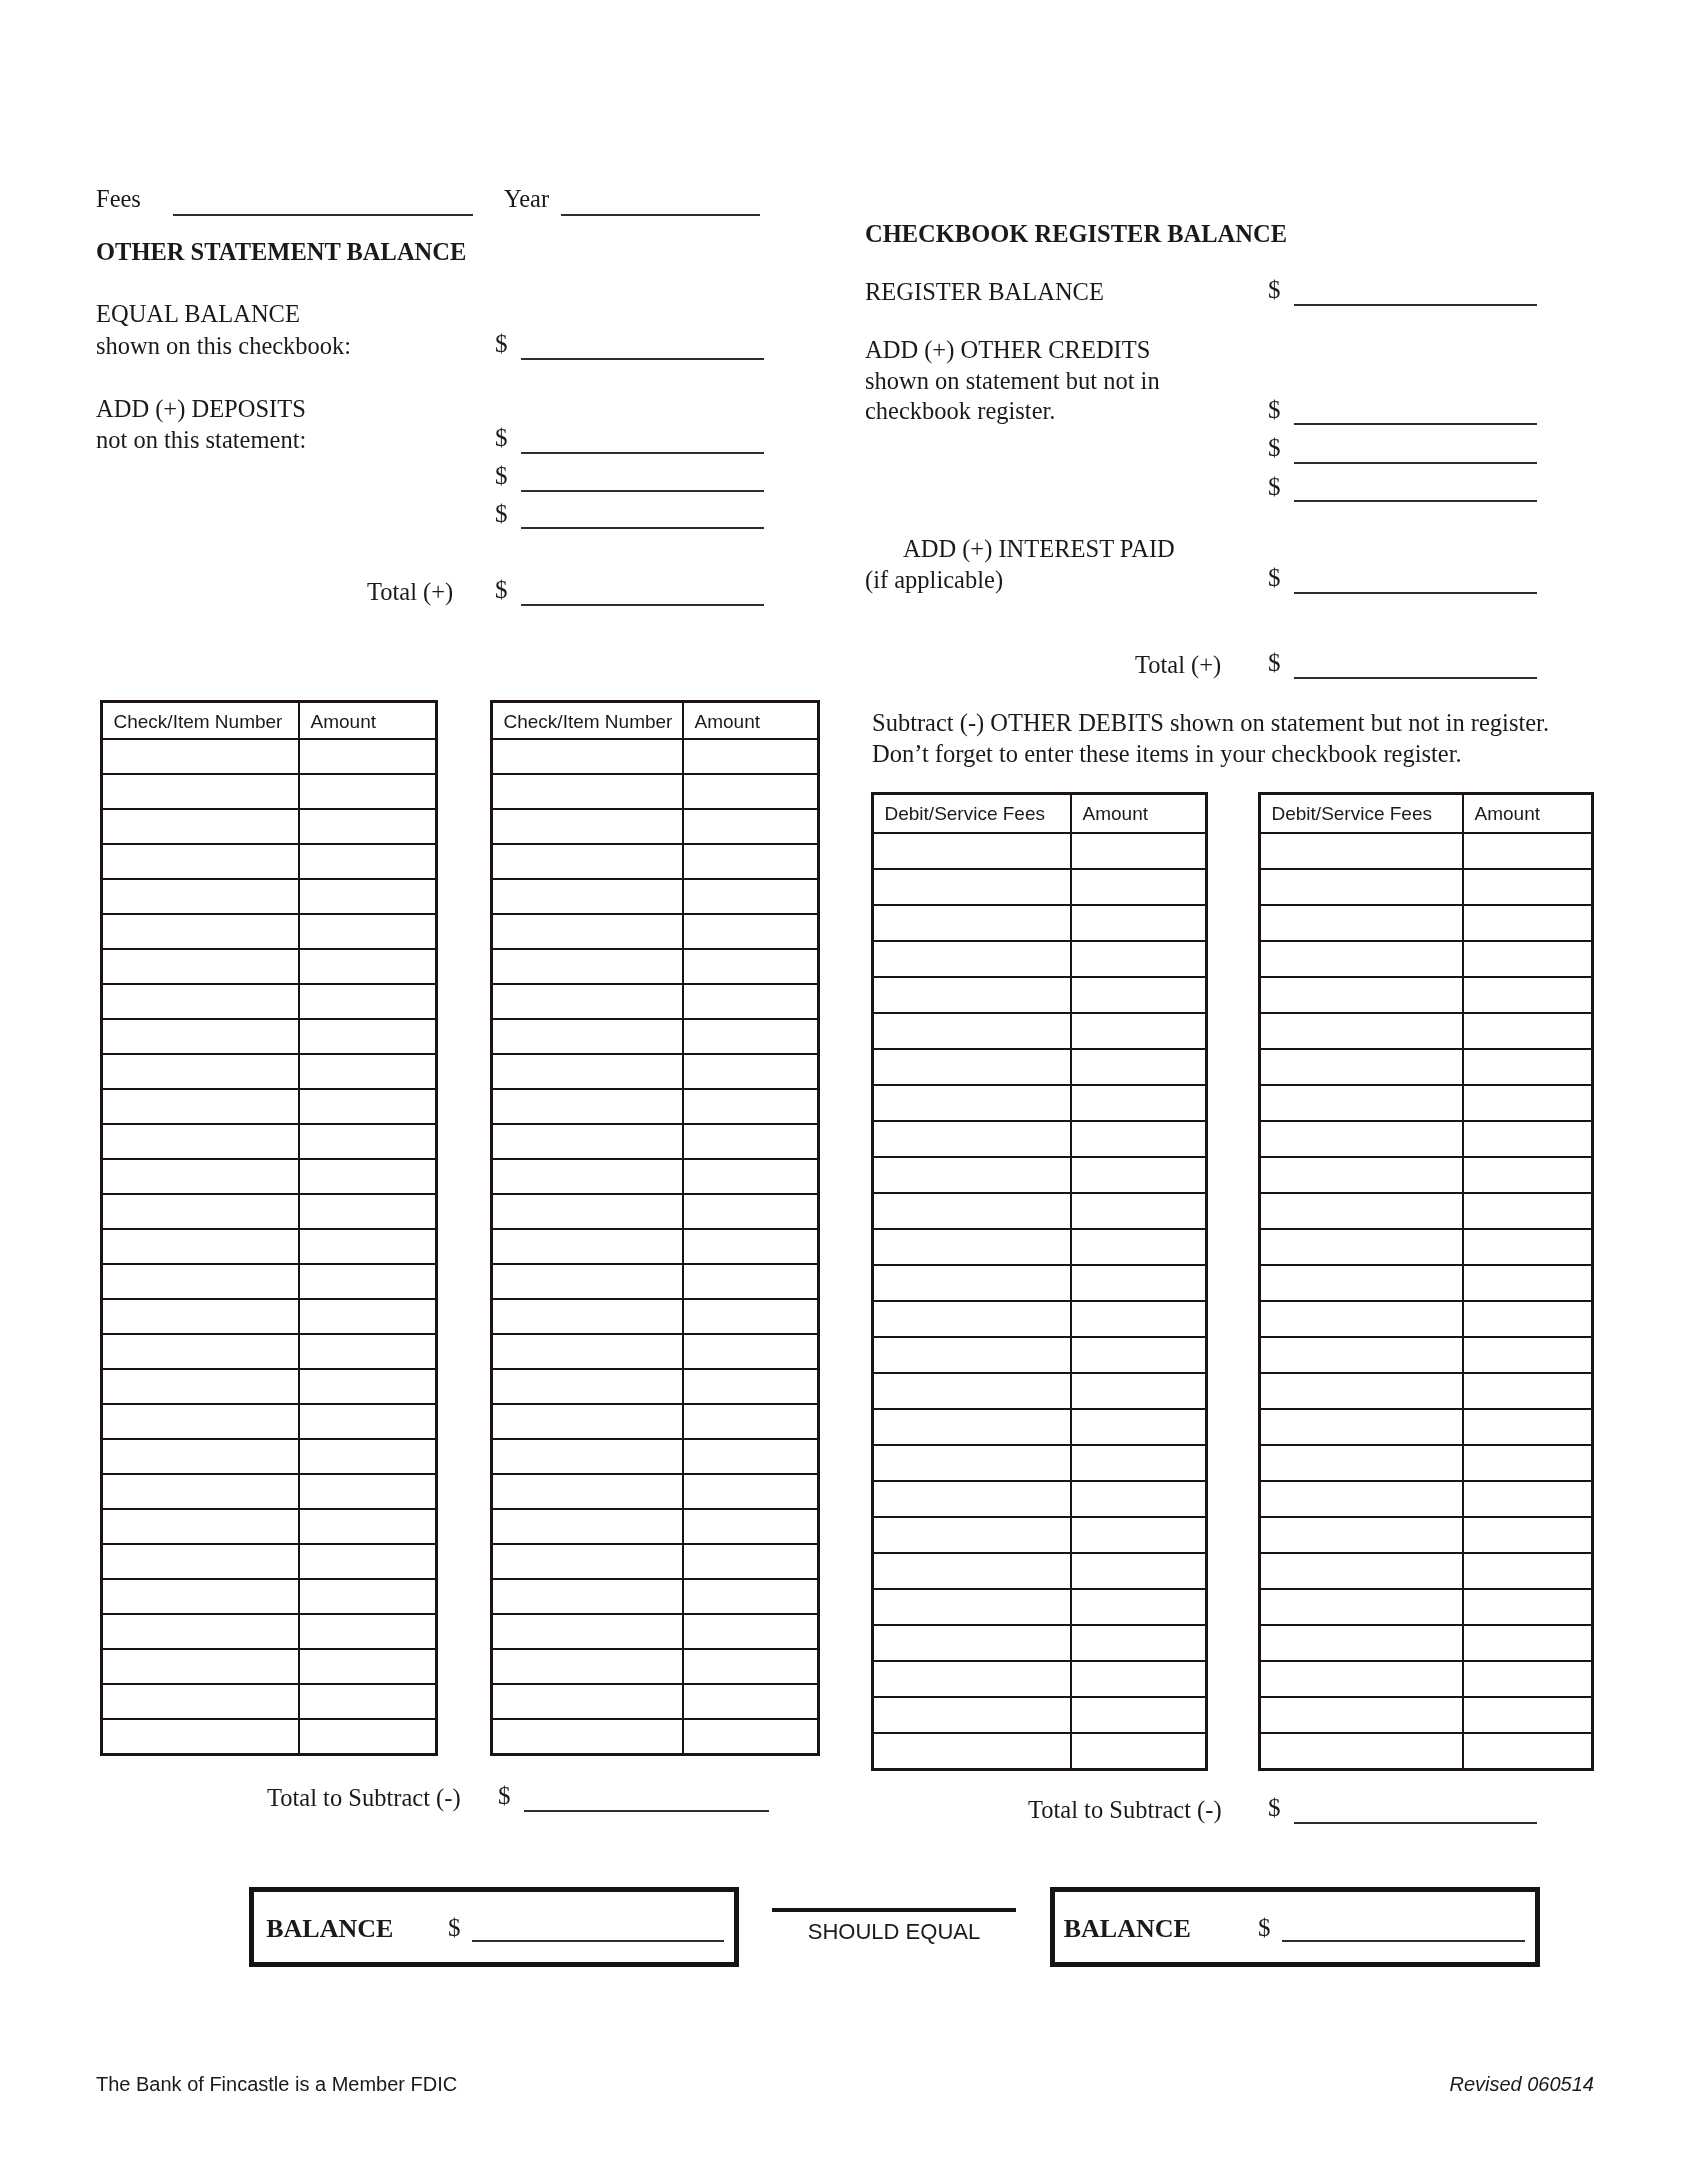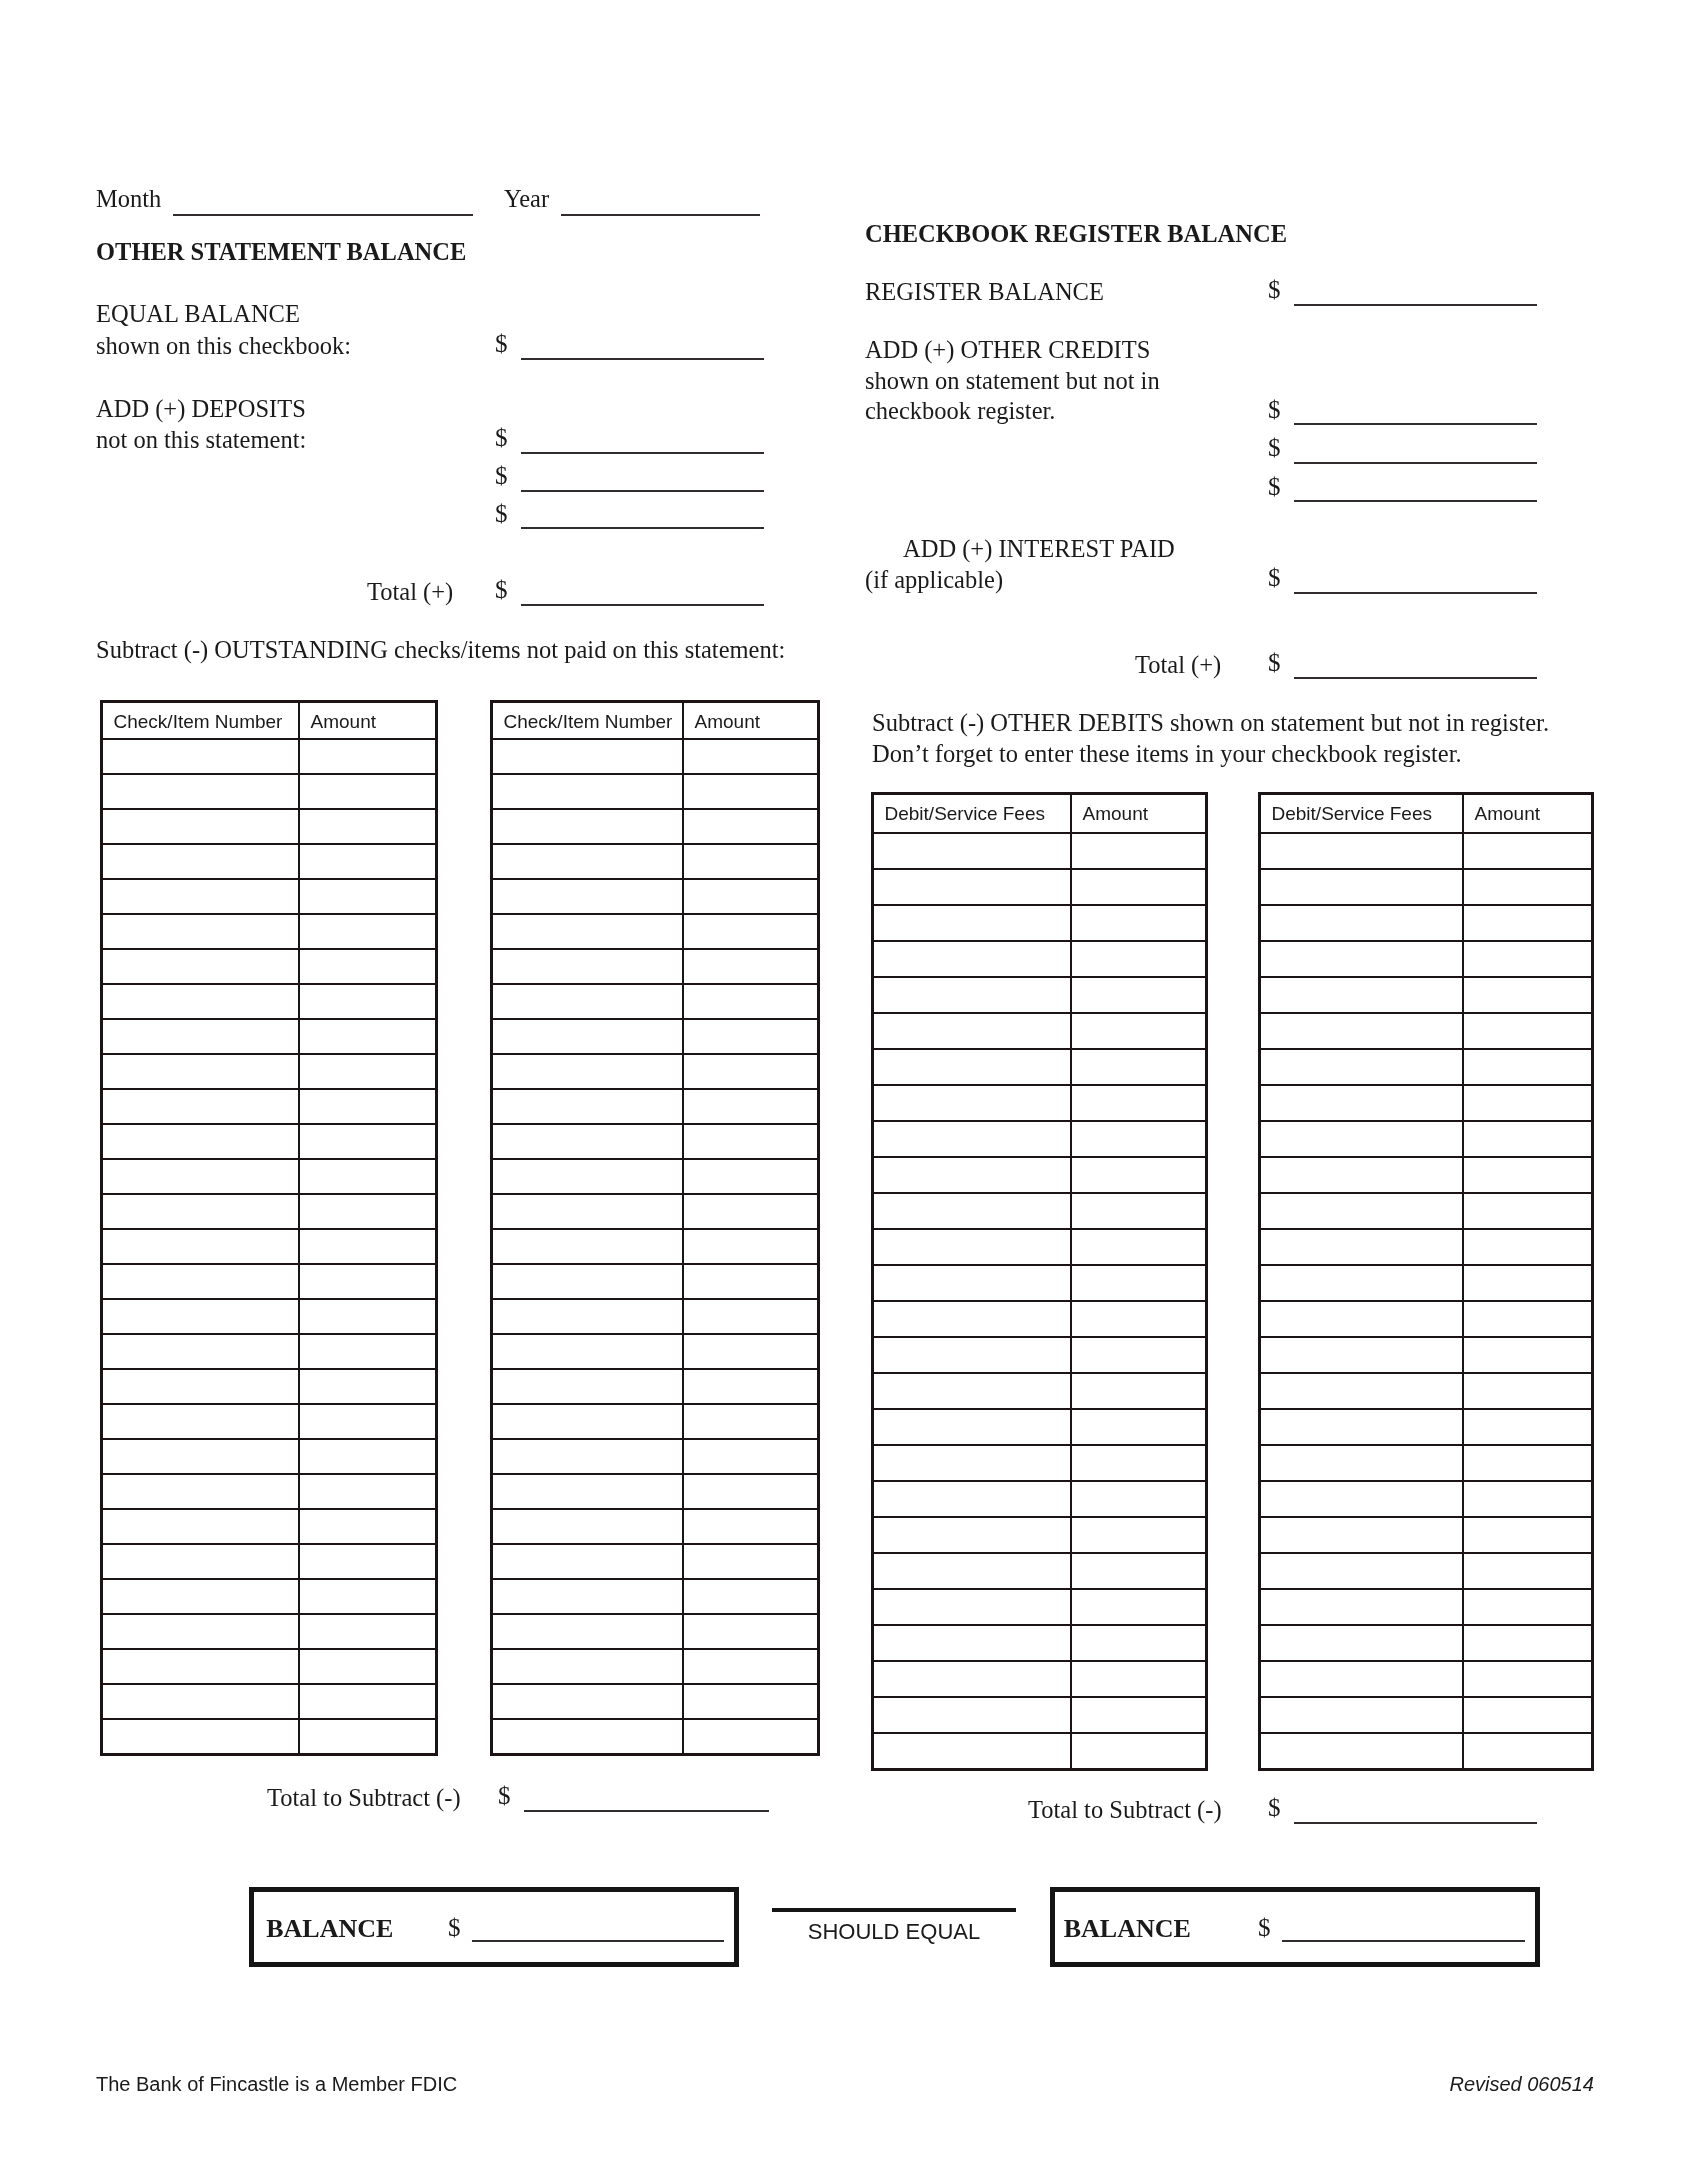--- a/index.html
+++ b/index.html
@@ -25,21 +25,21 @@
   .cell{height:100%;}
   .bbox{position:absolute;box-sizing:border-box;border:5.2px solid #141414;text-decoration:underline;}
   .hr{position:absolute;background:#141414;}
 </style>
 </head>
 <body>
 
 <div class="page">
 
 
-  <div class="t" style="left:96px;top:185px;">Month</div>
+  <div class="t" style="left:96px;top:185px;">Fees</div>
   <span class="fill" style="left:173px;top:188px;width:300px;"></span>
   <div class="t" style="left:504px;top:185px;">Year</div>
   <span class="fill" style="left:561px;top:188px;width:199px;"></span>
 
   <div class="t bold" style="left:96px;top:238px;">OTHER STATEMENT BALANCE</div>
 
   <div class="t" style="left:96px;top:300px;">EQUAL BALANCE</div>
   <div class="t" style="left:96px;top:332px;">shown on this checkbook:</div>
   <div class="t dollar" style="left:495px;top:330px;">$</div>
   <span class="fill" style="left:521px;top:332px;width:243px;"></span>
@@ -50,21 +50,20 @@
   <span class="fill" style="left:521px;top:426px;width:243px;"></span>
   <div class="t dollar" style="left:495px;top:462px;">$</div>
   <span class="fill" style="left:521px;top:464px;width:243px;"></span>
   <div class="t dollar" style="left:495px;top:500px;">$</div>
   <span class="fill" style="left:521px;top:501px;width:243px;"></span>
 
   <div class="t" style="left:367px;top:578px;">Total (+)</div>
   <div class="t dollar" style="left:495px;top:576px;">$</div>
   <span class="fill" style="left:521px;top:578px;width:243px;"></span>
 
-  <div class="t" style="left:96px;top:636px;">Subtract (-) OUTSTANDING checks/items not paid on this statement:</div>
 
   <div class="tbl tbl-l" style="left:100px;top:700px;width:338px;">
     <div class="thead">
       <div class="th c1" style="width:197px;">Check/Item Number</div>
       <div class="th" style="flex:1;">Amount</div>
     </div>
   <div class="trow">
         <div class="cell c1" style="width: 197px;"></div>
         <div class="cell" style="flex: 1 1 0%;"></div>
       </div>

